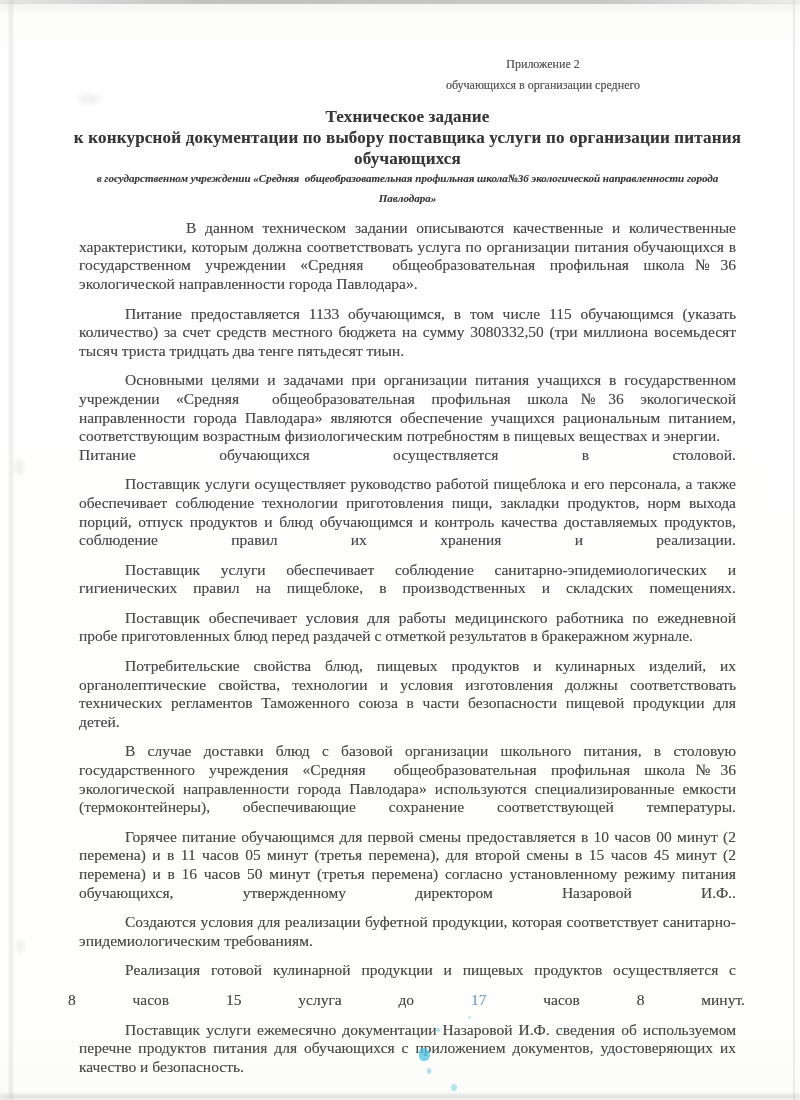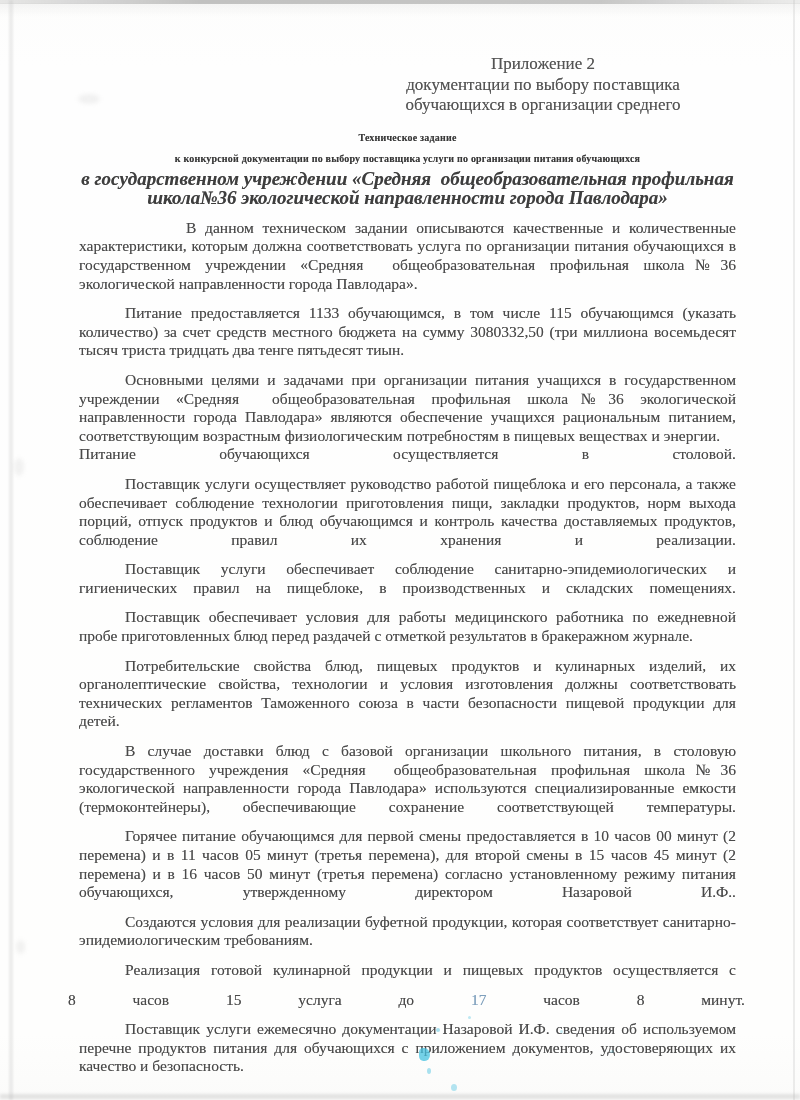--- a/index.html
+++ b/index.html
@@ -45,30 +45,30 @@
   }
 
   .content {
     position:absolute; left:68px; top:54px; width:679px;
     color:#4a4a4a; font-size:15.5px; line-height:18.6px;
     text-shadow:0 0 .6px rgba(75,75,75,.55);
   }
   .margin-note {
     width:332px; margin-left:auto; margin-right:38px;
     text-align:center; line-height:20.6px; color:#545454;
-    font-size:17px;
+    font-size:12px;
   }
   .doc-title {
     margin-top:11px; text-align:center; font-weight:bold;
-    font-size:10px; line-height:21px; color:#383838;
+    font-size:17px; line-height:21px; color:#383838;
     letter-spacing:.2px;
   }
   .doc-subtitle {
     text-align:center; font-weight:bold; font-style:italic;
-    font-size:19px; line-height:19.5px; color:#3e3e3e;
+    font-size:11px; line-height:19.5px; color:#3e3e3e;
   }
   .body-text { margin-top:5px; text-align:justify; }
   p.para { margin:11px; text-indent:46px; }
   p.indent-lg { text-indent:107px; }
   p.jl { text-align-last:justify; }
   .time-row {
     display:flex; justify-content:space-between;
     padding-right:2px;
   }
   .time-row span { white-space:nowrap; }
@@ -86,21 +86,20 @@
   <div class="scan-bottom"></div>
 
   <div class="smudge" style="left:78px; top:94px; width:22px; height:10px;"></div>
   <div class="smudge" style="left:14px; top:458px; width:10px; height:18px;"></div>
   <div class="smudge" style="left:16px; top:940px; width:9px; height:14px;"></div>
 
   <div class="content">
 
     <div class="margin-note">
       <div>Приложение 2</div>
-      <div>документации по выбору поставщика</div>
       <div>обучающихся в организации среднего</div>
     </div>
 
     <div class="doc-title">
       <div>Техническое задание</div>
       <div>к конкурсной документации по выбору поставщика услуги по организации питания обучающихся</div>
     </div>
 
     <div class="doc-subtitle">в государственном учреждении «Средняя &nbsp;общеобразовательная профильная школа№36 экологической направленности города Павлодара»</div>
 

